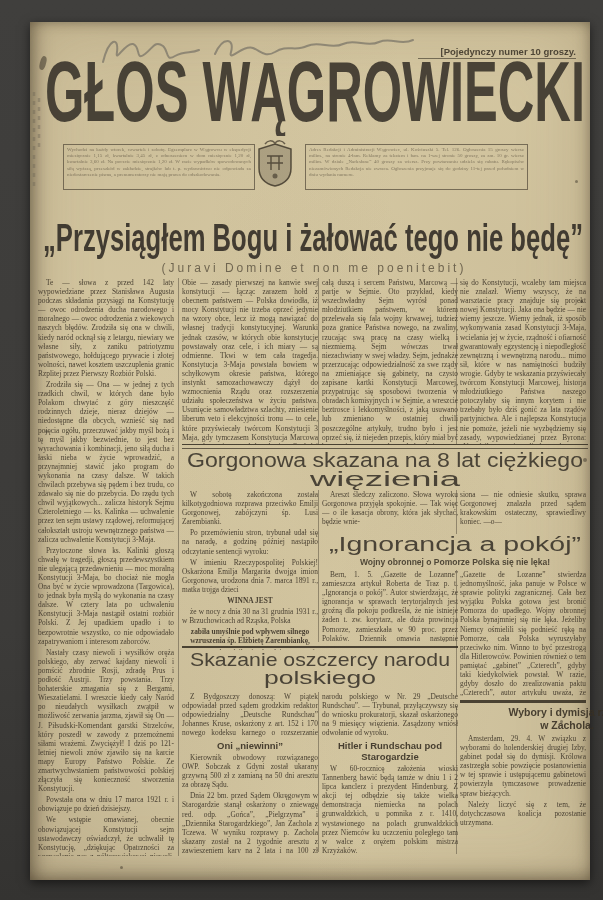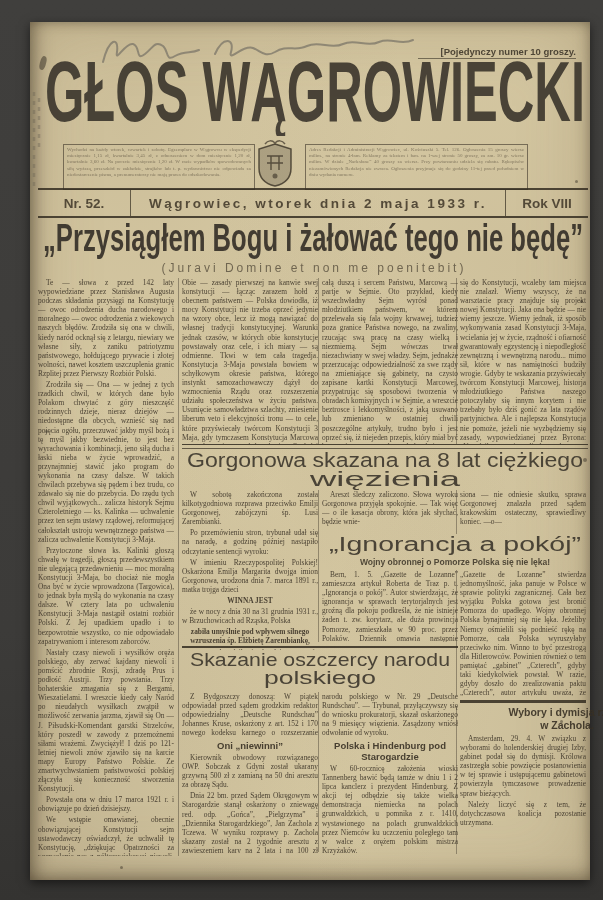--- a/index.html
+++ b/index.html
@@ -68,25 +68,20 @@
   <div class="tinybox" style="left:63px;top:144px;width:184px;height:40px">Wychodzi na każdy wtorek, czwartek i sobotę. Egzemplarz w Wągrowcu w ekspedycji miesięcznie 1,15 zł, kwartalnie 3,45 zł, z odnoszeniem w dom miesięcznie 1,20 zł, kwartalnie 3,60 zł. Na poczcie miesięcznie 1,20 zł. W razie wypadków spowodowanych siłą wyższą, przeszkód w zakładzie, strajków lub t. p. wydawnictwo nie odpowiada za niedostarczenie pisma, a prenumeratorzy nie mają prawa do odszkodowania.</div>
   <div class="tinybox" style="left:305px;top:144px;width:215px;height:40px">Adres Redakcji i Administracji Wągrowiec, ul. Kościuszki 5. Tel. 126. Ogłoszenia 15 groszy wiersz milim., na stronie 4-łam. Reklamy za tekstem i łam. na 1-szej stronie 50 groszy, za zm. 10 gr. wiersz milim. W dziale „Nadesłane” 40 groszy za wiersz. Przy powtarzaniu udziela się rabatu. Rękopisów niezamówionych Redakcja nie zwraca. Ogłoszenia przyjmuje się do godziny 11-tej przed południem w dniu wydania numeru.</div>
 
   <svg class="abs" style="left:251px;top:138px" width="48" height="50">
     <path d="M24 6 L40 11 V30 C40 41 33 46 24 48 C15 46 8 41 8 30 V11 Z" fill="rgba(60,53,42,.25)" stroke="rgba(58,50,38,.8)" stroke-width="1.5"></path>
     <path d="M16 18 h16 M16 25 h16 M20 18 v14 M28 18 v14" stroke="rgba(58,50,38,.75)" stroke-width="1.4" fill="none"></path>
     <path d="M14 6 C17 2 21 2 24 5 C27 2 31 2 34 6" fill="none" stroke="rgba(58,50,38,.7)" stroke-width="1.5"></path>
     <circle cx="24" cy="38" r="2.5" fill="rgba(58,50,38,.6)"></circle>
   </svg>
 
-  <div class="dateline" style="left:38px;top:188px;width:550px;height:26px">
-    <div class="cell dl-left">Nr. 52.</div>
-    <div class="cell dl-center">Wągrowiec, wtorek dnia 2 maja 1933 r.</div>
-    <div class="cell dl-right">Rok VIII</div>
-  </div>
 
   <svg class="abs" style="left:38px;top:216px" width="552" height="46">
     <g transform="scale(1,1.28)">
       <text x="5" y="27" class="lead-head-text" textLength="540" lengthAdjust="spacingAndGlyphs">„Przysiągłem Bogu i żałować tego nie będę”</text>
     </g>
   </svg>
   <div class="subtitle" style="left:38px;top:262px;width:552px">(Juravi Domine et non me poenitebit)</div>
 
   <div class="col" style="left:38px;top:278px;width:136px;height:578px">
     <p>Te — słowa z przed 142 laty wypowiedziane przez Stanisława Augusta podczas składania przysięgi na Konstytucję — owoc odrodzenia ducha narodowego i moralnego — owoc odrodzenia z wiekowych naszych błędów. Zrodziła się ona w chwili, kiedy naród ocknął się z letargu, niewiary we własne siły, z zaniku patriotyzmu państwowego, hołdującego prywacie i złotej wolności, nawet kosztem uszczuplenia granic Rzplitej przez Pierwszy Rozbiór Polski.</p>
@@ -164,21 +159,21 @@
     <p class="noindent">narodu polskiego w Nr. 29 „Deutsche Rundschau”. — Trybunał, przyłączywszy się do wniosku prokuratorji, skazał oskarżonego na 9 miesięcy więzienia. Zasądzony wniósł odwołanie od wyroku.</p>
   </div>
 
   <div class="mini-head" style="left:182px;top:740px;width:136px">Oni „niewinni”</div>
   <div class="col" style="left:182px;top:753px;width:136px;height:100px">
     <p>Kierownik obwodowy rozwiązanego OWP. Sobczak z Gdyni został ukarany grzywną 500 zł z zamianą na 50 dni aresztu za obrazę Sądu.</p>
     <p>Dnia 22 bm. przed Sądem Okręgowym w Starogardzie stanął oskarżony o zniewagę red. odp. „Gońca”, „Pielgrzyma” i „Dziennika Starogardzkiego”, Jan Zachola z Tczewa. W wyniku rozprawy p. Zachola skazany został na 2 tygodnie aresztu z zawieszeniem kary na 2 lata i na 100 zł grzywny.</p>
   </div>
 
   <div class="mini-head" style="left:322px;top:740px;width:136px">
-    <div>Polska i Hindenburg pod</div>
+    <div>Hitler i Rundschau pod</div>
     <div>Starogardzie</div>
   </div>
   <div class="col" style="left:322px;top:764px;width:136px;height:94px">
     <p>W 60-rocznicę założenia wioski Tannenberg bawić będą tamże w dniu 1 i 2 lipca kanclerz i prezydent Hindenburg. Z akcji tej odbędzie się także wielka demonstracja niemiecka na polach grunwaldzkich, u pomnika z r. 1410, wystawionego na polach grunwaldzkich przez Niemców ku uczczeniu poległego tam w walce z orężem polskim mistrza Krzyżaków.</p>
   </div>
 
   <div class="hrule" style="left:460px;top:700px;width:126px;height:2.5px"></div>
   <div class="wyb-head" style="left:460px;top:706px;width:126px">
     <div>Wybory i dymisja rządu</div>
     <div>w Zachola.</div>

